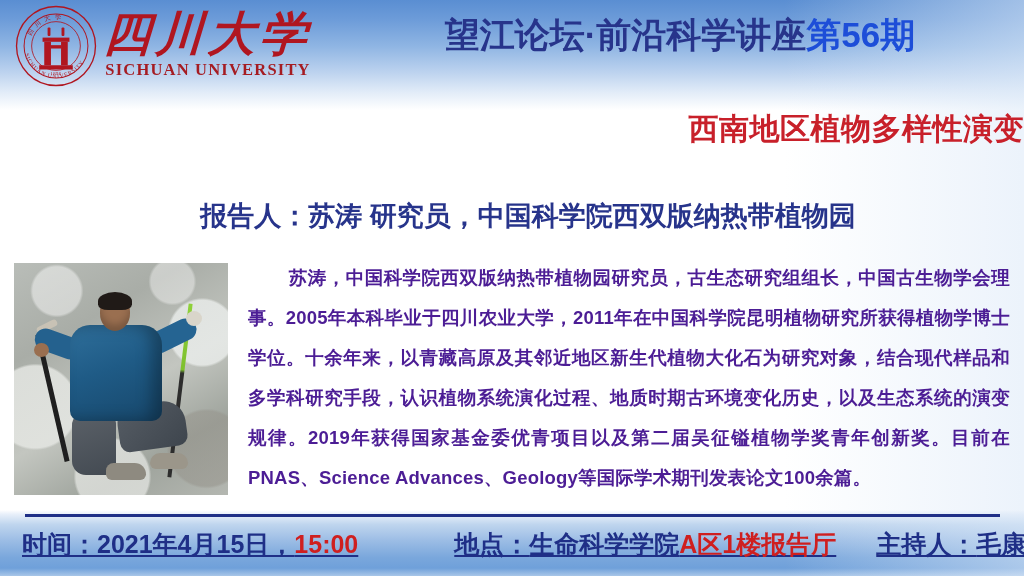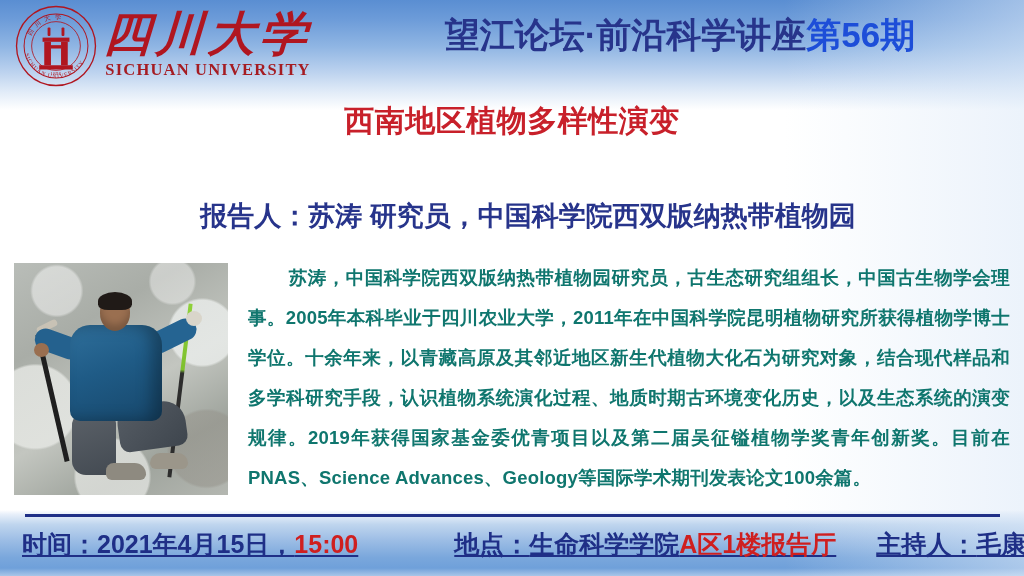--- a/index.html
+++ b/index.html
@@ -120,23 +120,23 @@
     white-space: nowrap;
     line-height: 1.25;
   }
   .header-title .main { color: #27348b; }
   .header-title .issue { color: #1d4ed8; text-align: center; }
 
   
   .lecture-title {
     position: absolute;
     left: 0;
-    top: 100px;
-    width: 1024px;
-    text-align: center;
+    top: 108px;
+    width: 1024px;
+    text-align: right;
     color: #c8202a;
     font-size: 30px;
     font-weight: 700;
     line-height: 1.38;
     letter-spacing: 0.5px;
   }
 
   .speaker-line {
     position: absolute;
     left: 16px;
@@ -277,21 +277,21 @@
     background: #c8c2b5;
     transform: rotate(-26deg);
   }
 
   
   .bio {
     position: absolute;
     left: 248px;
     top: 258px;
     width: 762px;
-    color: #0f766e;
+    color: #4c1d95;
     font-size: 18.5px;
     font-weight: 700;
     line-height: 40px;
     text-align: justify;
     text-justify: inter-ideograph;
     letter-spacing: 0.2px;
   }
   .bio p { margin: 0; }
   .bio .indent { text-indent: 2.2em; }
 

